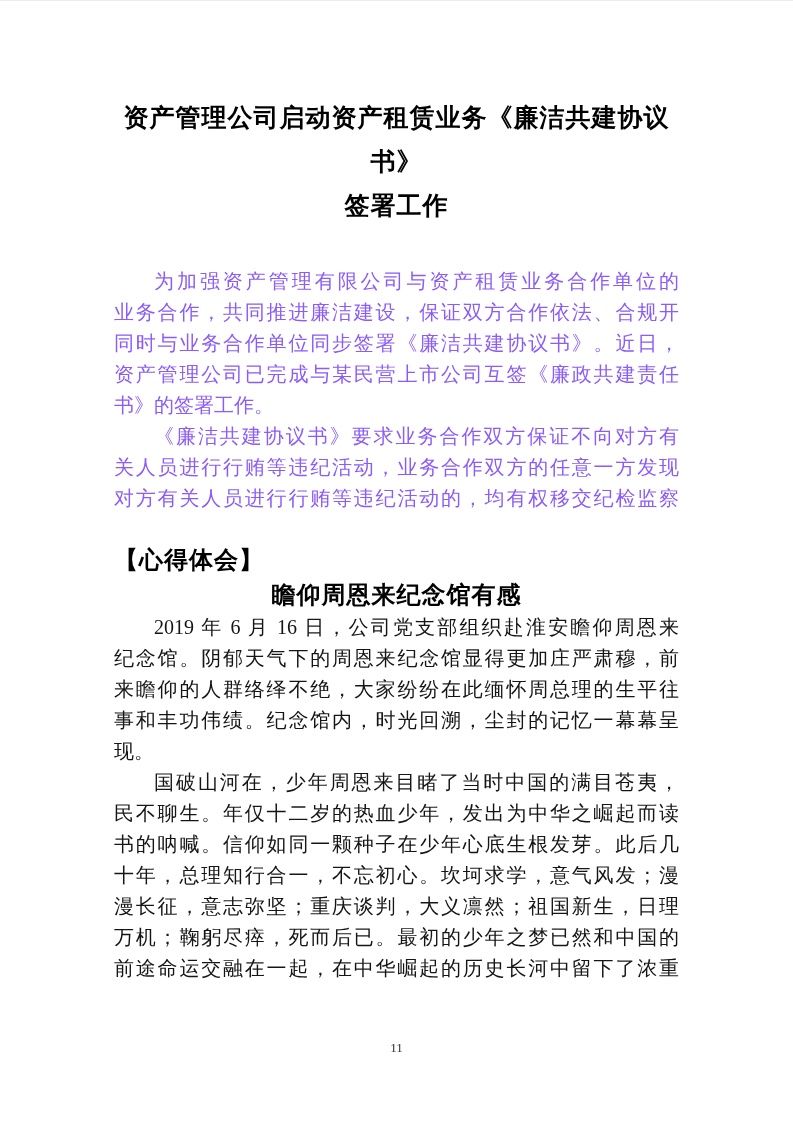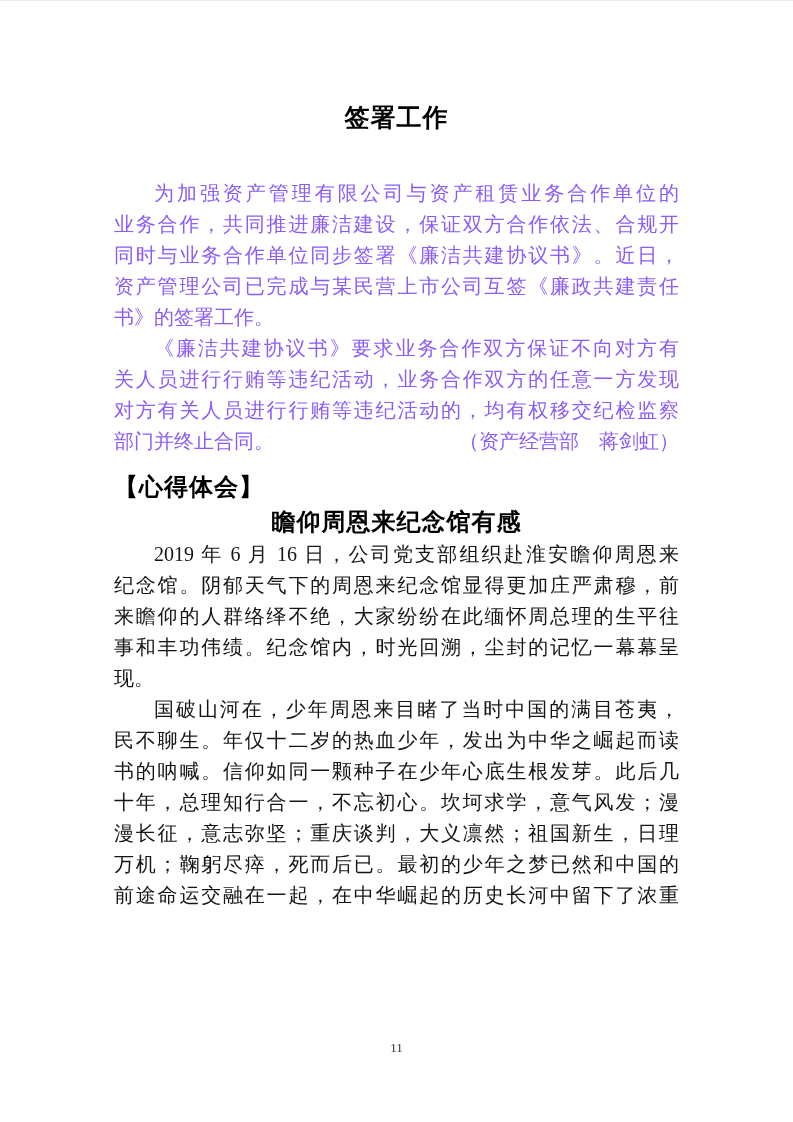--- a/index.html
+++ b/index.html
@@ -46,21 +46,21 @@
   .line.last {
     text-align-last: left;
   }
   .byline-row {
     line-height: 31px;
     display: flex;
     justify-content: space-between;
     align-items: baseline;
   }
   .section-header {
-    margin-top: 12px;
+    margin-top: 28px;
     font-size: 24px;
     font-weight: bold;
     line-height: 36px;
     color: #000000;
     letter-spacing: 1px;
   }
   .article2-title {
     font-size: 24px;
     font-weight: bold;
     line-height: 34px;
@@ -83,39 +83,36 @@
     margin-top: 8px;
   }
 </style>
 </head>
 <body>
 
 <div class="page">
   <div class="content">
 
     <div class="doc-title">
+      <div>资产管理公司启动资产租赁业务《廉洁共建协议书》</div>
       <div>签署工作</div>
     </div>
 
     <div class="article-body">
       <div>
         <div class="line first">为加强资产管理有限公司与资产租赁业务合作单位的</div>
         <div class="line">业务合作，共同推进廉洁建设，保证双方合作依法、合规开</div>
         <div class="line">同时与业务合作单位同步签署《廉洁共建协议书》。近日，</div>
         <div class="line">资产管理公司已完成与某民营上市公司互签《廉政共建责任</div>
         <div class="line last">书》的签署工作。</div>
       </div>
       <div>
         <div class="line first">《廉洁共建协议书》要求业务合作双方保证不向对方有</div>
         <div class="line">关人员进行行贿等违纪活动，业务合作双方的任意一方发现</div>
         <div class="line">对方有关人员进行行贿等违纪活动的，均有权移交纪检监察</div>
-        <div class="byline-row">
-          <span>部门并终止合同。</span>
-          <span>（资产经营部　蒋剑虹）</span>
-        </div>
       </div>
     </div>
 
     <div class="section-header">【心得体会】</div>
 
     <div class="article2-title">瞻仰周恩来纪念馆有感</div>
 
     <div class="article2-body">
       <div>
         <div class="line first">2019 年 6 月 16 日，公司党支部组织赴淮安瞻仰周恩来</div>

